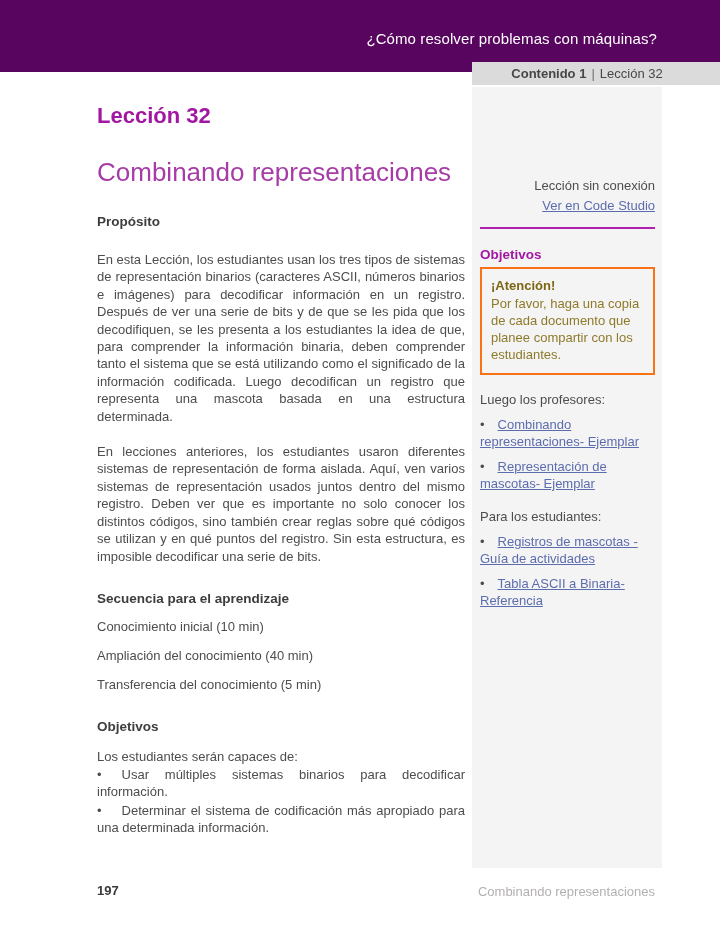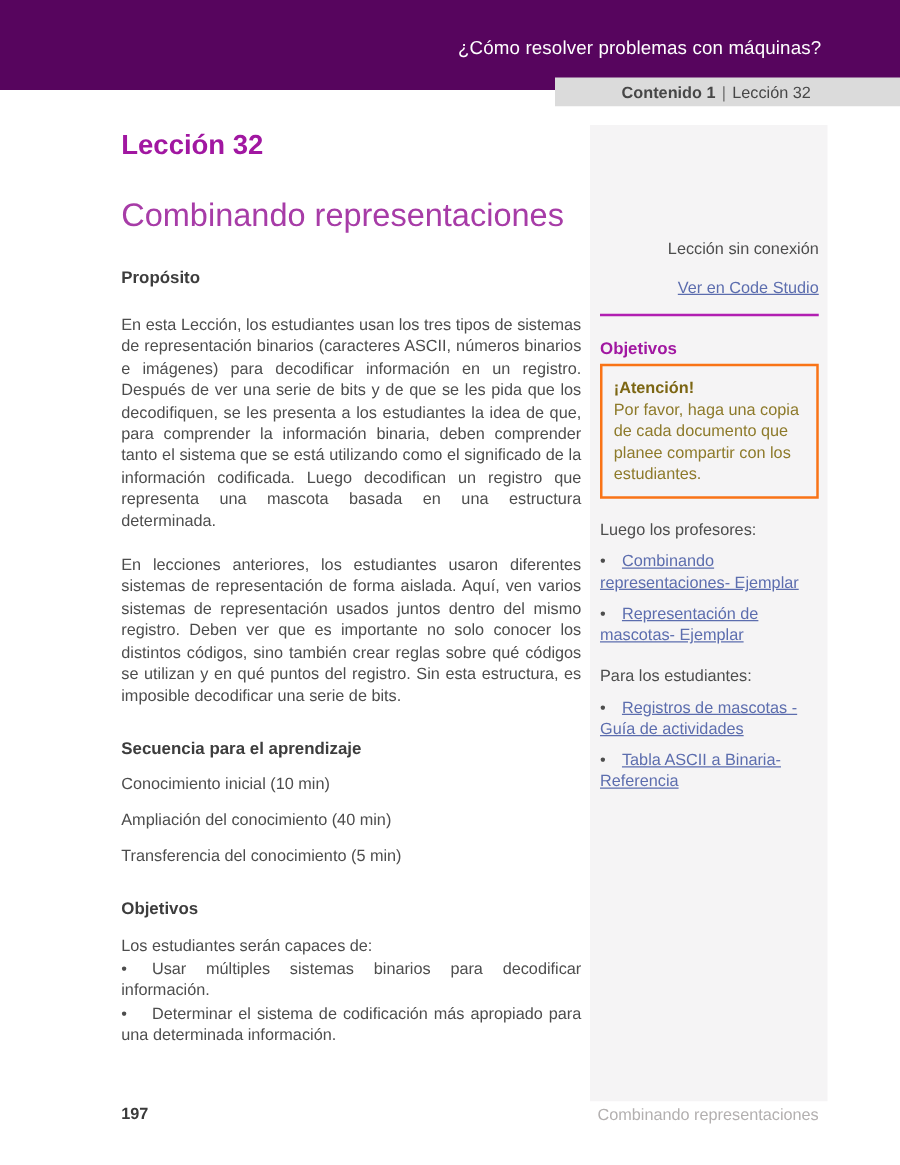--- a/index.html
+++ b/index.html
@@ -18,21 +18,21 @@
     position: absolute; left: 0; top: 0;
     width: 720px; height: 72px;
     background: #57055e;
   }
   .header-title {
     position: absolute; right: 63px; top: 30px;
     color: #ffffff; font-size: 15px; letter-spacing: 0.1px;
   }
   .crumb-bar {
     position: absolute; right: 0; top: 62px;
-    width: 276px; height: 23px;
+    width: 248px; height: 23px;
     background: #dbdbdb;
     display: flex; align-items: center; justify-content: center;
     padding-right: 18px;
     font-size: 13px; color: #474747;
   }
   .crumb-bold { font-weight: bold; margin-right: 5px; }
   .crumb-sep { color: #6e6e6e; margin-right: 5px; }
 
   
   .main-col {
@@ -68,31 +68,31 @@
   .obj-bullet {
     margin-top: 1px;
     font-size: 13px; line-height: 17.4px;
     text-align: justify;
     color: #4d4d4d;
   }
   .obj-bullet .dot { margin-right: 20px; }
 
   
   .sidebar {
-    position: absolute; left: 472px; top: 100px;
+    position: absolute; left: 472px; top: 87px;
     width: 190px; height: 781px;
     background: #f5f4f5;
     padding: 0 7px 0 8px;
     font-size: 13px; line-height: 17px;
   }
   .offline-label {
     margin-top: 90px; text-align: right; color: #4d4d4d;
   }
   .code-studio {
-    display: block; text-align: right; margin-top: 14px;
+    display: block; text-align: right; margin-top: 3px;
   }
   a.side-link, a.code-link {
     color: #5c6dae; text-decoration: underline;
   }
   .side-rule {
     margin-top: 13px; height: 2px; background: #b11fb1;
   }
   .resources-head {
     margin-top: 17px; font-weight: bold; color: #a117a1; font-size: 13.5px;
   }

